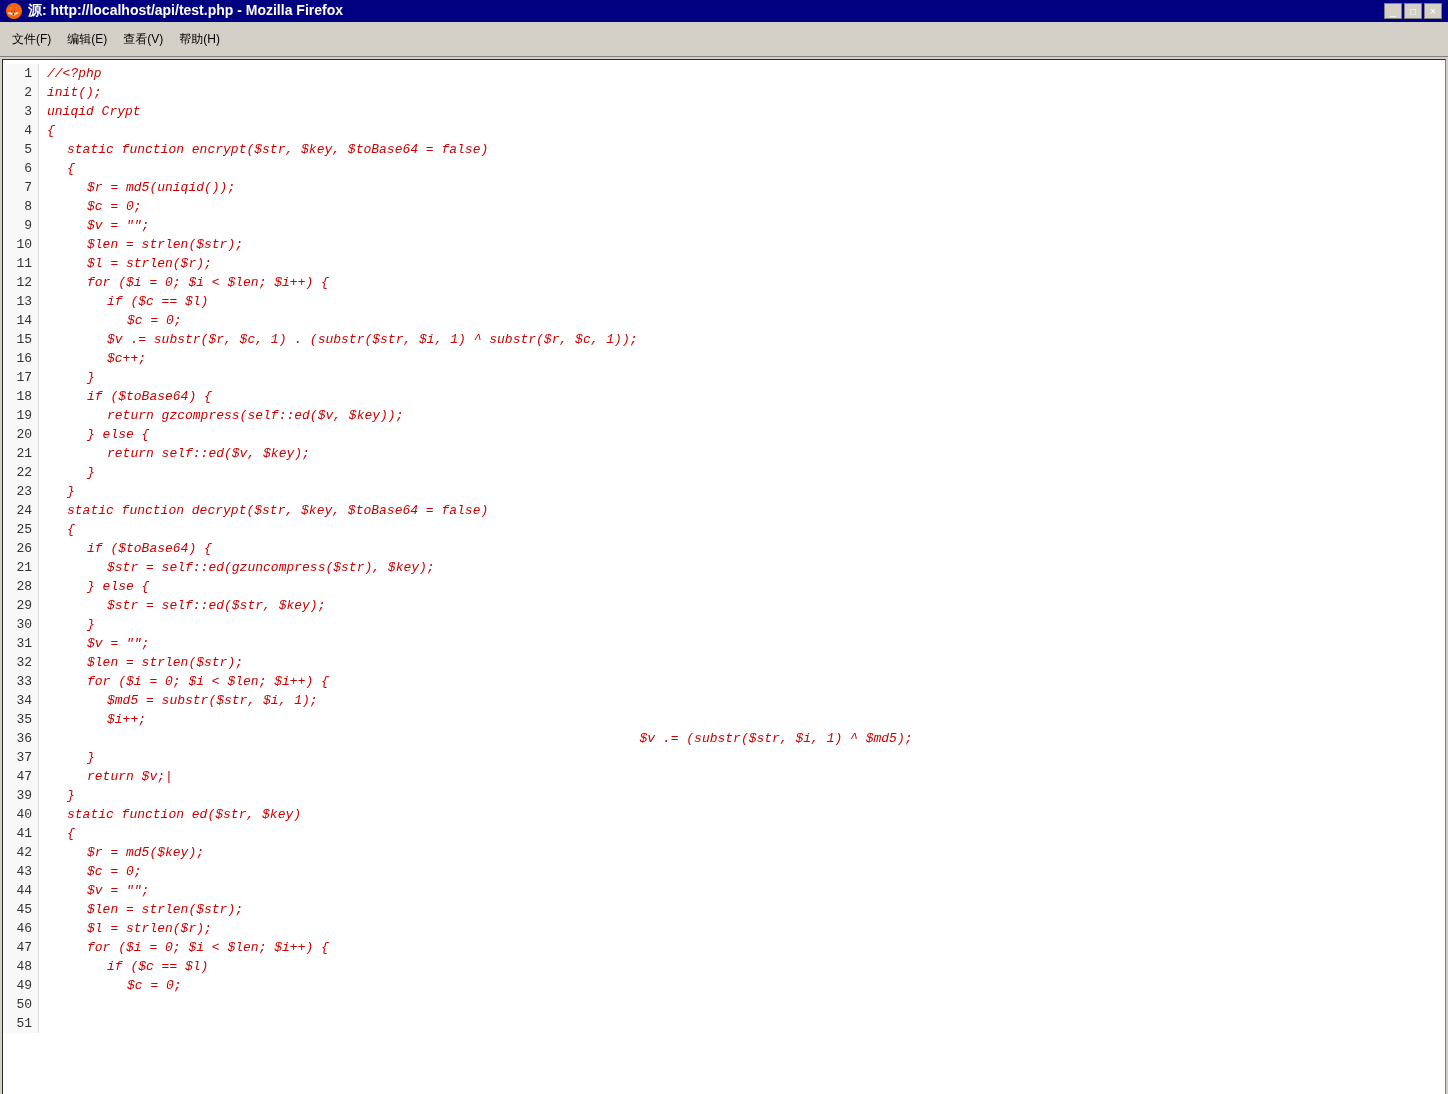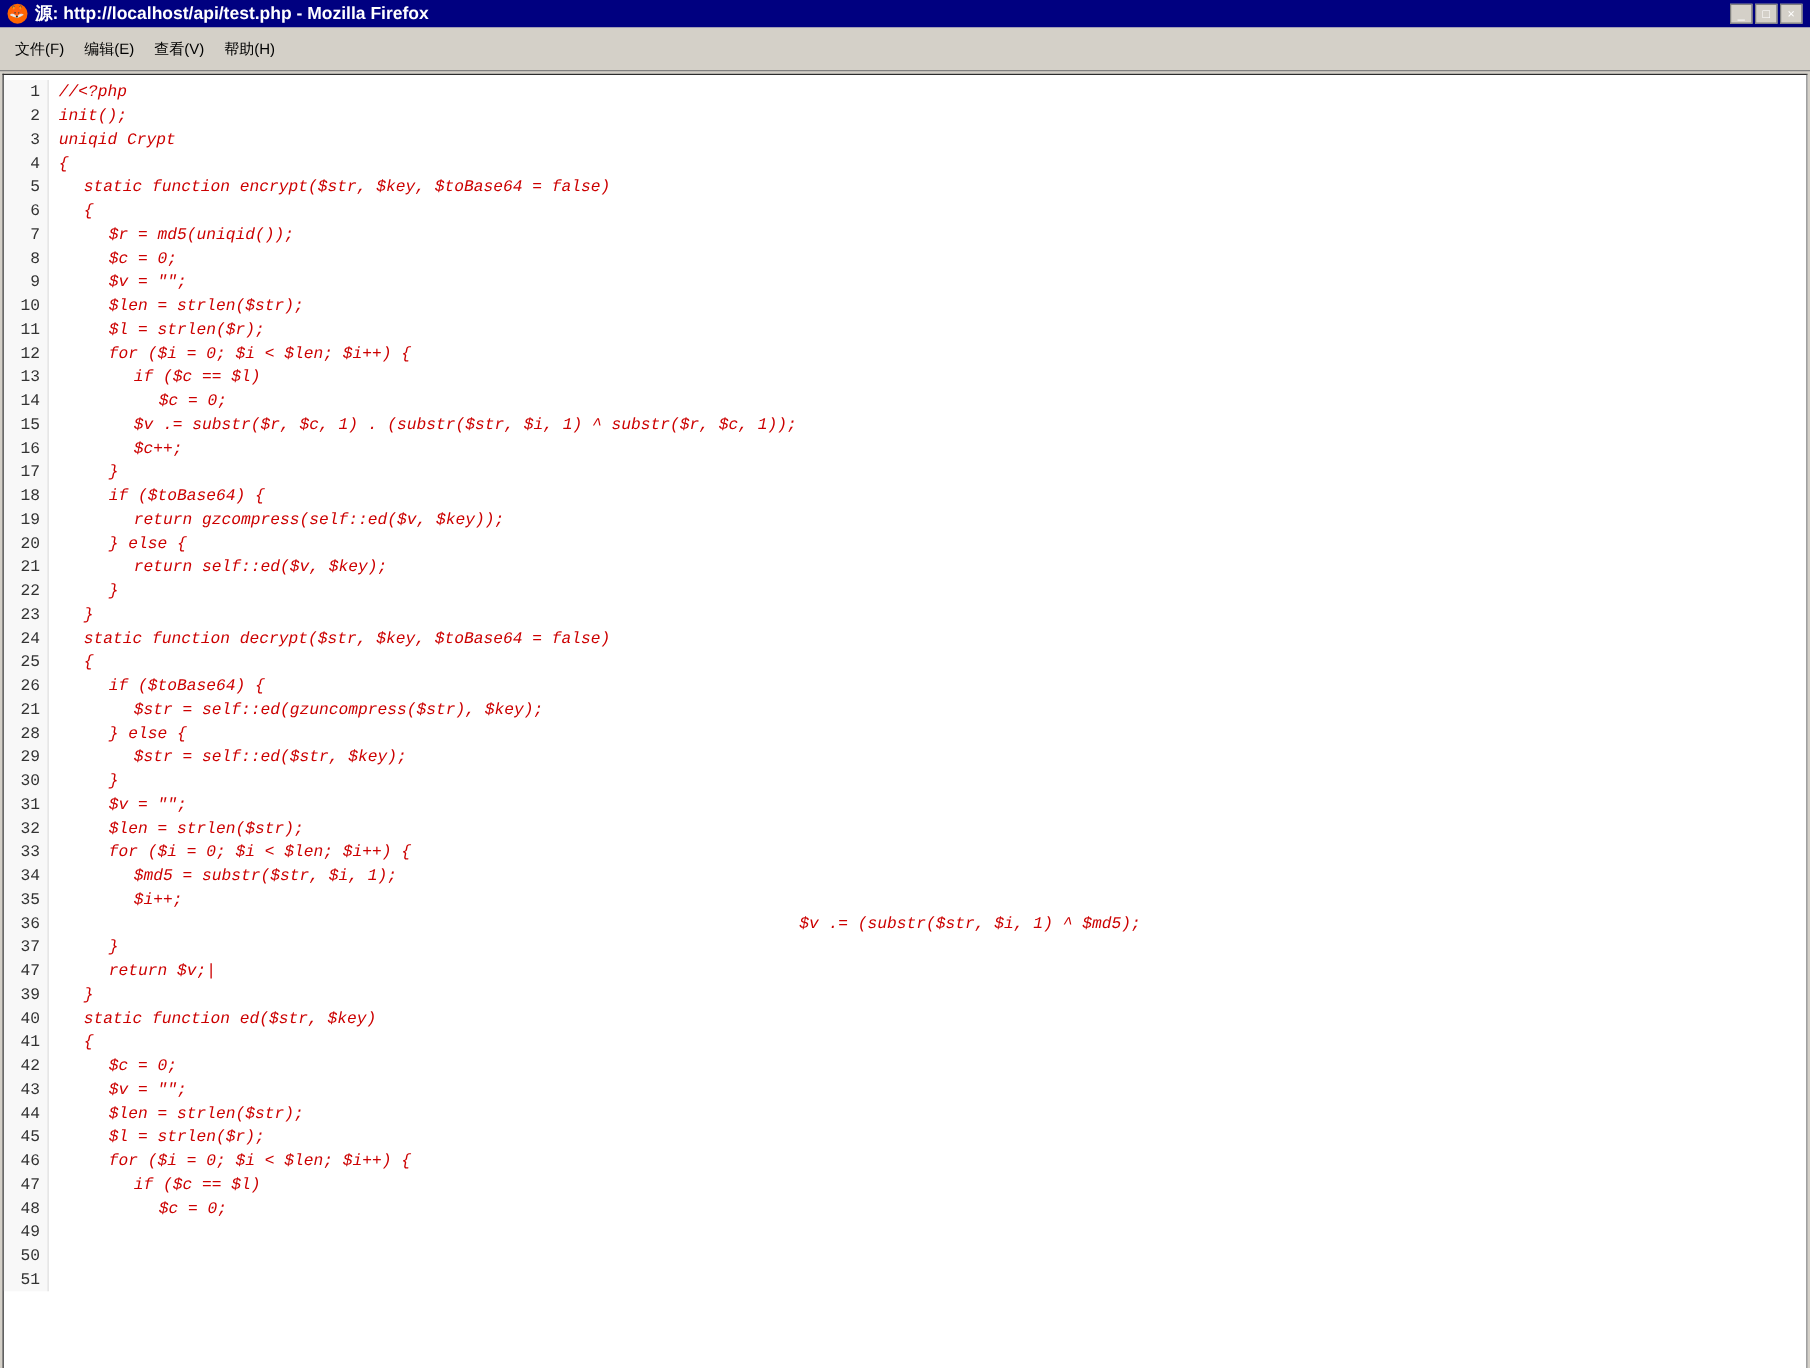--- a/index.html
+++ b/index.html
@@ -232,20 +232,21 @@
         <span class="code-line" style="padding-left: 40px;">$len = strlen($str);</span>
         <span class="code-line" style="padding-left: 40px;">for ($i = 0; $i &lt; $len; $i++) {</span>
         <span class="code-line" style="padding-left: 60px;">$md5 = substr($str, $i, 1);</span>
         <span class="code-line" style="padding-left: 60px;">$i++;</span>
         <span class="code-line" style="padding-left: 60px; text-align: center;">$v .= (substr($str, $i, 1) ^ $md5);</span>
         <span class="code-line" style="padding-left: 40px;">}</span>
         <span class="code-line" style="padding-left: 40px;">return $v;|</span>
         <span class="code-line" style="padding-left: 20px;">}</span>
         <span class="code-line" style="padding-left: 20px;">static function ed($str, $key)</span>
         <span class="code-line" style="padding-left: 20px;">{</span>
+        <span class="code-line" style="padding-left: 40px;">$r = md5($key);</span>
         <span class="code-line" style="padding-left: 40px;">$c = 0;</span>
         <span class="code-line" style="padding-left: 40px;">$v = "";</span>
         <span class="code-line" style="padding-left: 40px;">$len = strlen($str);</span>
         <span class="code-line" style="padding-left: 40px;">$l = strlen($r);</span>
         <span class="code-line" style="padding-left: 40px;">for ($i = 0; $i &lt; $len; $i++) {</span>
         <span class="code-line" style="padding-left: 60px;">if ($c == $l)</span>
         <span class="code-line" style="padding-left: 80px;">$c = 0;</span>
       </div>
   </div>
 </div>

